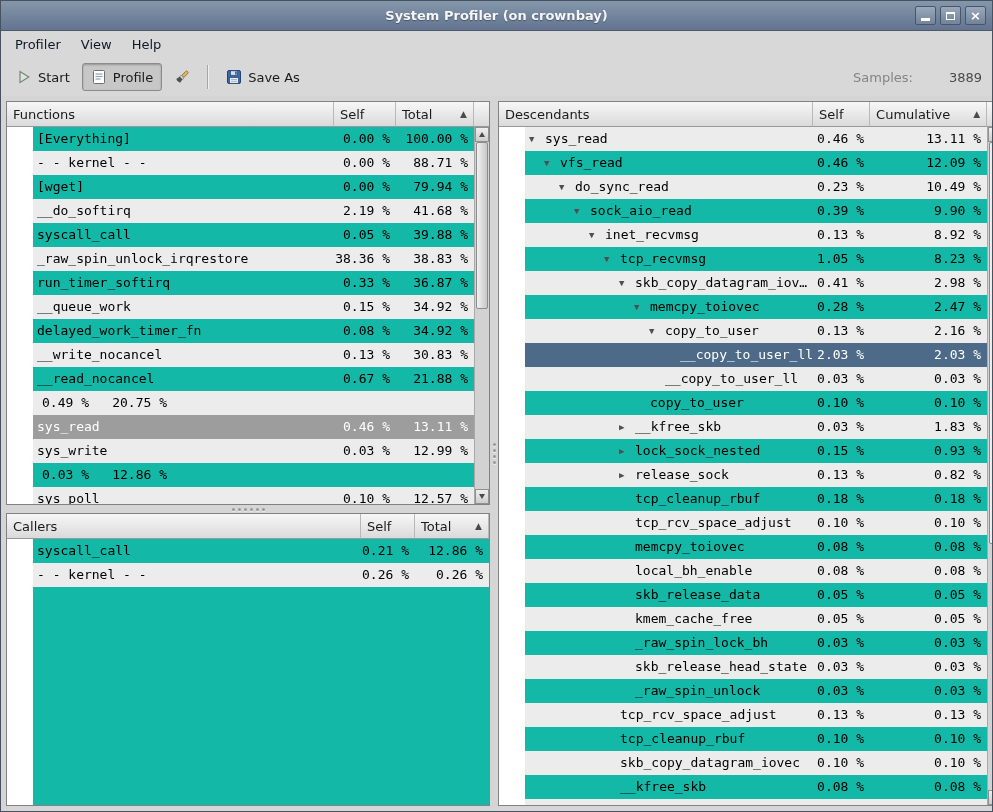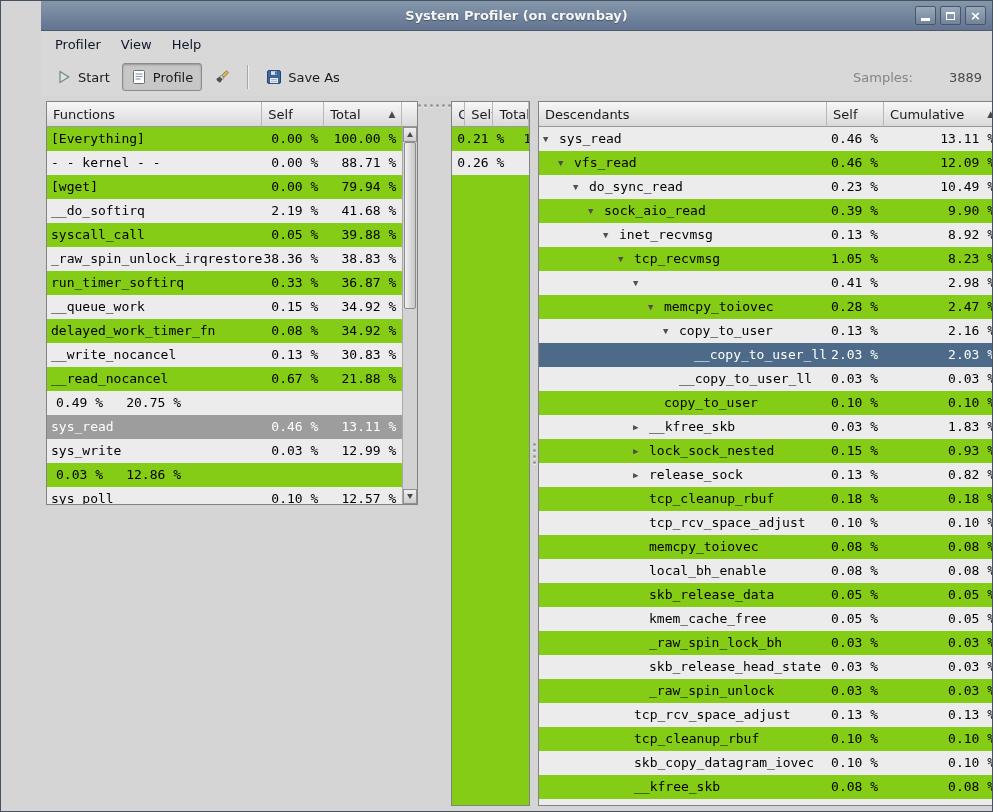--- a/index.html
+++ b/index.html
@@ -5,21 +5,20 @@
   * { box-sizing: border-box; margin: 0; padding: 0; }
   html,body { width: 993px; height: 812px; }
   body { font-family: "DejaVu Sans", sans-serif; font-size: 13px; background:#9a9a9a; }
 
   .window {
     width: 993px; height: 812px;
     border: 1px solid #46525f;
     background: #d5d5d5;
     display: flex; flex-direction: column;
     overflow: hidden;
-    padding-left: 40px;
   }
 
   
   .titlebar {
     height: 30px; flex: none;
     background: linear-gradient(#8497aa, #627490);
     border-bottom: 1px solid #4c5a6a;
     position: relative;
     display: flex; align-items: center;
   }
@@ -65,21 +64,21 @@
   }
   .ticon { width: 16px; height: 16px; display: inline-flex; flex: none; }
   .tsep { width: 2px; height: 24px; margin: 0 5px;
     border-left: 1px solid #a6a6a6; border-right: 1px solid #efefef; }
   .samples { margin-left: auto; display: flex; align-items: center; gap: 36px; padding-right: 4px; }
   .samples-label { color: #848484; }
   .samples-value { color: #4a4a4a; }
 
   
   .content { flex: 1; display: flex; padding: 5px; overflow: hidden; background: #d5d5d5; }
-  .left-col { width: 484px; flex: none; display: flex; flex-direction: row; }
+  .left-col { width: 484px; flex: none; display: flex; flex-direction: column; }
   .right-col { flex: 1; display: flex; flex-direction: column; }
 
   .v-handle { width: 8px; flex: none; display: flex; flex-direction: column;
     align-items: center; justify-content: center; gap: 3px; cursor: col-resize; }
   .h-handle { height: 8px; flex: none; display: flex; flex-direction: row;
     align-items: center; justify-content: center; gap: 3px; cursor: row-resize; }
   .grip-dot { width: 3px; height: 3px; border-radius: 50%; background: #979797;
     box-shadow: 0 1px 0 #f0f0f0; flex: none; }
 
   .panel {
@@ -96,21 +95,21 @@
     border-right: 1px solid #b8b8b8; border-bottom: 1px solid #989898;
     display: flex; align-items: center; padding: 0 6px;
     color: #1a1a1a; cursor: pointer; overflow: hidden; white-space: nowrap;
   }
   .hcell.hname { flex: 1; }
   .hcell.hsort { justify-content: space-between; }
   .sort-arrow { font-size: 9px; color: #4a4a4a; margin-left: 4px; }
   .hstub { width: 15px; flex: none; background: linear-gradient(#f7f7f7, #dadada);
     border-bottom: 1px solid #989898; }
 
-  .panel-body { flex: 1; display: flex; overflow: hidden; background: #84cc16; }
+  .panel-body { flex: 1; display: flex; overflow: hidden; background: #14b8a6; margin-left: 26px; }
   .rows { flex: 1; overflow: hidden; font-family: "DejaVu Sans Mono", monospace; font-size: 13px; }
 
   .row { display: flex; height: 24px; line-height: 24px; white-space: nowrap; cursor: default; }
   .cell-name { flex: 1; padding-left: 4px; overflow: hidden; display: flex; align-items: center; }
   .row-label { overflow: hidden; }
   .cell-num { text-align: right; padding-right: 6px; flex: none; }
   .indent { flex: none; display: inline-block; height: 1px; }
   .expander { flex: none; width: 16px; font-size: 9px; color: #4f4f4f; text-align: left; }
 
   .functions .cell-self { width: 62px; }
@@ -474,20 +473,21 @@
                   <span class="expander">▼</span>
                   <span class="row-label">tcp_recvmsg</span>
                 </div>
                 <div class="cell-num cell-self">1.05 %</div>
                 <div class="cell-num cell-total">8.23 %</div>
               </div>
               <div class="row">
                 <div class="cell-name">
                   <span class="indent" style="width: 90px;"></span>
                   <span class="expander">▼</span>
+                  <span class="row-label">skb_copy_datagram_iov…</span>
                 </div>
                 <div class="cell-num cell-self">0.41 %</div>
                 <div class="cell-num cell-total">2.98 %</div>
               </div>
               <div class="row">
                 <div class="cell-name">
                   <span class="indent" style="width: 105px;"></span>
                   <span class="expander">▼</span>
                   <span class="row-label">memcpy_toiovec</span>
                 </div>

